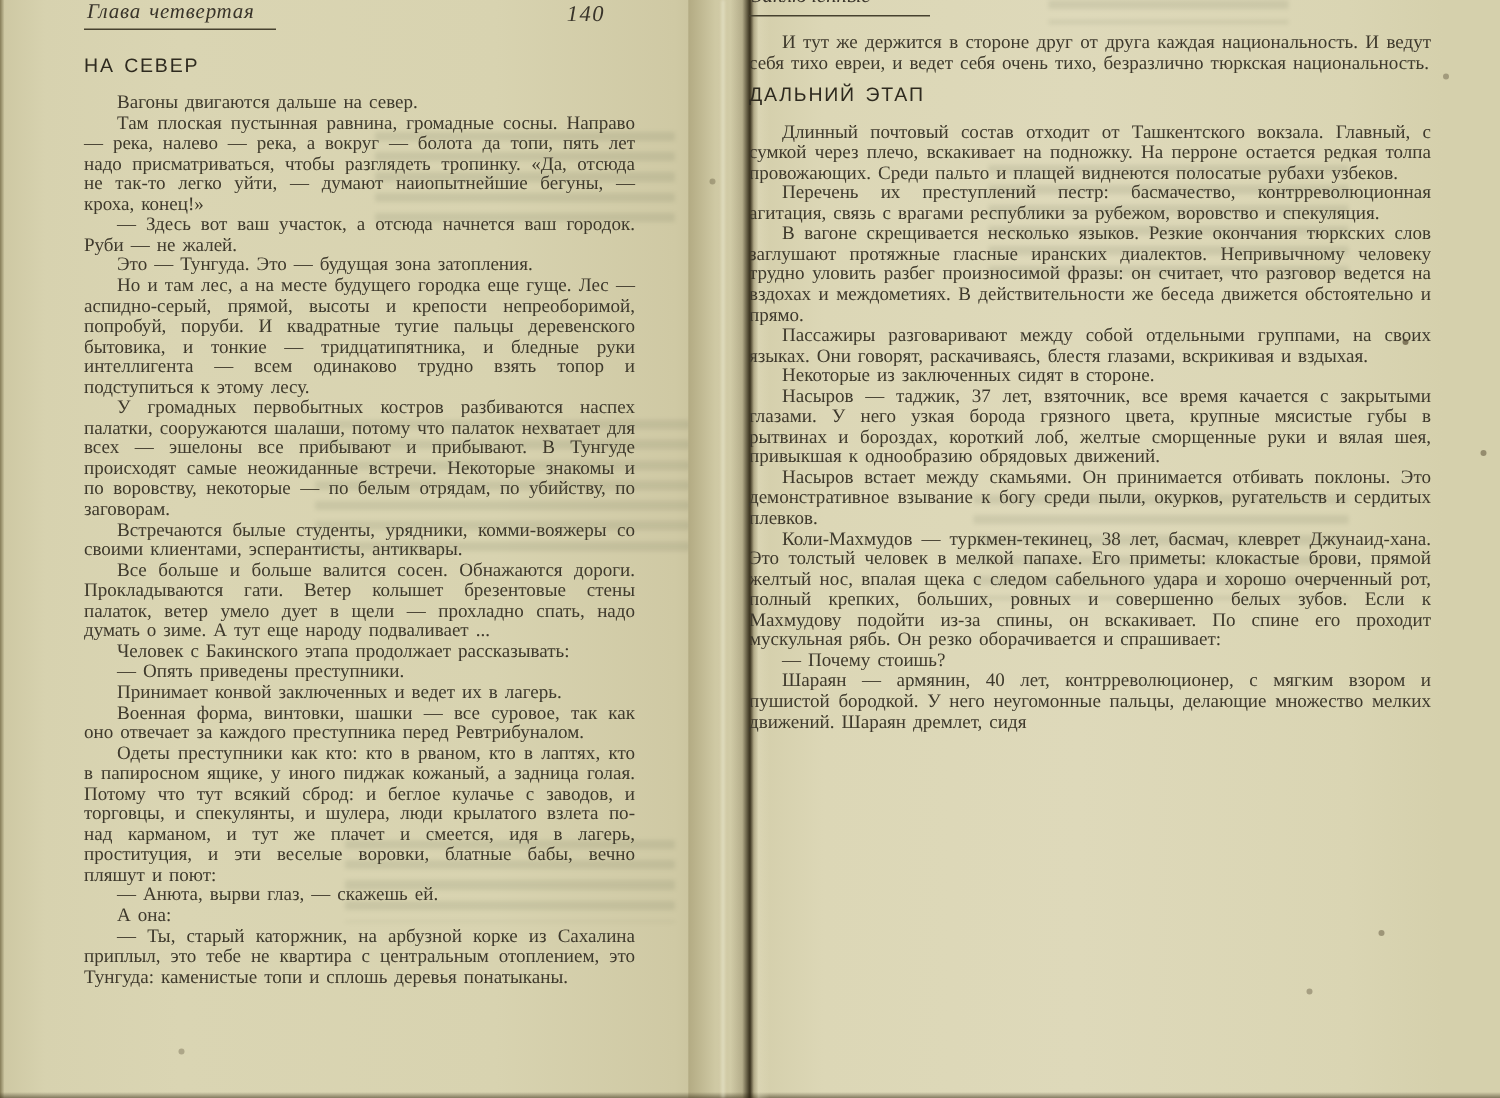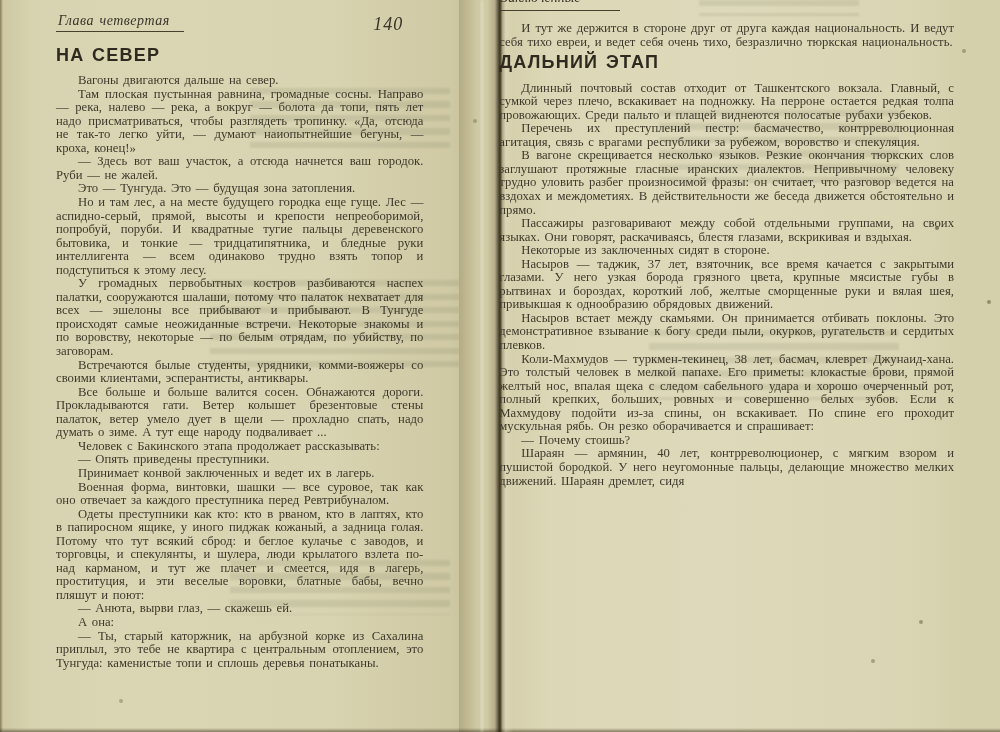--- a/index.html
+++ b/index.html
@@ -21,27 +21,27 @@
     background:linear-gradient(90deg,rgba(90,78,48,0) 0%,rgba(90,78,48,.25) 30%,rgba(40,32,14,.78) 46%,rgba(40,32,14,.9) 50%,rgba(90,78,48,.28) 60%,rgba(230,225,195,.35) 72%,rgba(90,78,48,0) 100%);}
   .crease{position:absolute;top:0;height:732px;width:2px;background:rgba(248,245,225,.5);
     filter:blur(1px);z-index:2;}
 
   
   .textcol{position:relative;color:#3e392c;font-size:12.7px;line-height:13.55px;
     text-align:justify;word-spacing:1.5px;z-index:4;}
   .tc-left{margin:0 36px 0 56px;padding-top:2px;}
   .tc-right{margin:0 46px 0 40px;padding-top:2px;}
   .para{margin:0;text-indent:22px;}
-  .runhead{display:flex;align-items:flex-end;justify-content:space-between;
-    font-style:italic;font-size:14px;color:#39342a;margin-top:12px;}
+  .runhead{display:flex;align-items:center;justify-content:space-between;
+    font-style:italic;font-size:14px;color:#39342a;}
   .runhead .title{display:inline-block;border-bottom:1.6px solid #46412f;
     padding:0 14px 3px 2px;letter-spacing:.5px;}
-  .pageno{font-style:italic;font-size:18px;letter-spacing:1px;padding-right:20px;}
-  .sechead{font-family:"Liberation Sans","DejaVu Sans",sans-serif;font-weight:bold;
-    font-size:18px;letter-spacing:1.2px;color:#2e2a1f;text-indent:0;
+  .pageno{font-style:italic;font-size:15px;letter-spacing:1px;padding-right:20px;}
+  .sechead{font-family:"Liberation Sans","DejaVu Sans",sans-serif;font-weight:normal;
+    font-size:13px;letter-spacing:1.2px;color:#2e2a1f;text-indent:0;
     margin:17px 0 12px 0;text-align:left;}
 
   
   .cuthead{position:absolute;left:40px;top:-10px;z-index:5;font-style:italic;
     font-size:14px;color:#39342a;}
   .cuthead .title{display:inline-block;border-bottom:1.8px solid #46412f;
     padding:0 40px 4px 2px;}
 
   
   .showthrough{position:absolute;z-index:1;opacity:.14;filter:blur(1.3px);

